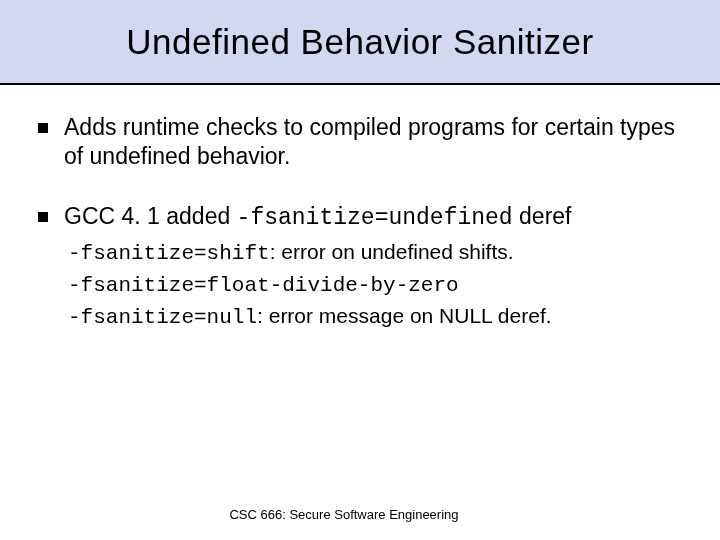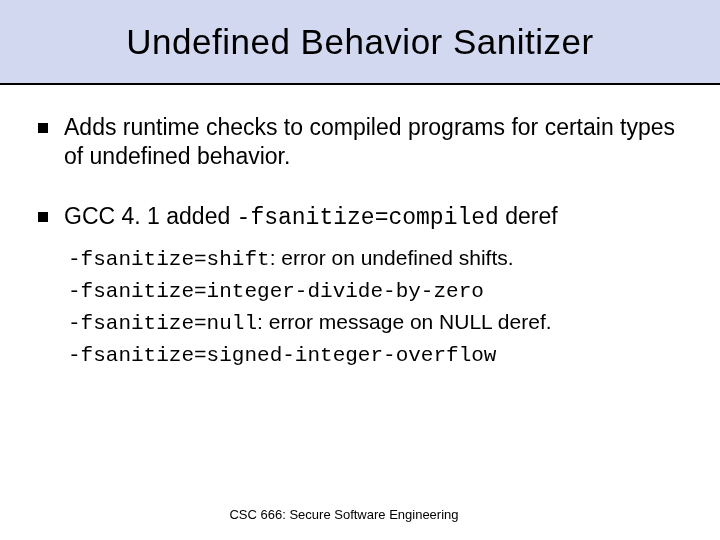--- a/index.html
+++ b/index.html
@@ -45,21 +45,21 @@
     content: "";
     position: absolute;
     left: 0;
     top: 10px;
     width: 10px;
     height: 10px;
     background: #000;
   }
   ul.sub {
     list-style: none;
-    margin-top: 10px;
+    margin-top: 4px;
   }
   ul.sub > li {
     font-size: 21px;
     line-height: 1.42;
     padding-left: 4px;
   }
   .code {
     font-family: "Courier New", Courier, monospace;
   }
   .footer {
@@ -77,24 +77,23 @@
 <div class="title-bar">
   <h1>Undefined Behavior Sanitizer</h1>
 </div>
 
 <div class="content">
   <ul class="top">
     <li>
       <span>Adds runtime checks to compiled programs for certain types of undefined behavior.</span>
     </li>
     <li>
-      <span>GCC 4. 1 added </span><span class="code">-fsanitize=compiled</span><span> deref</span>
+      <span>GCC 4. 1 added </span><span class="code">-fsanitize=undefined</span><span> deref</span>
       <ul class="sub">
         <li><span class="code">-fsanitize=shift</span><span>: error on undefined shifts.</span></li>
-        <li><span class="code">-fsanitize=integer-divide-by-zero</span></li>
+        <li><span class="code">-fsanitize=float-divide-by-zero</span></li>
         <li><span class="code">-fsanitize=null</span><span>: error message on NULL deref.</span></li>
-        <li><span class="code">-fsanitize=signed-integer-overflow</span></li>
       </ul>
     </li>
   </ul>
 </div>
 
 <div class="footer">CSC 666: Secure Software Engineering</div>
 
 </body></html>

